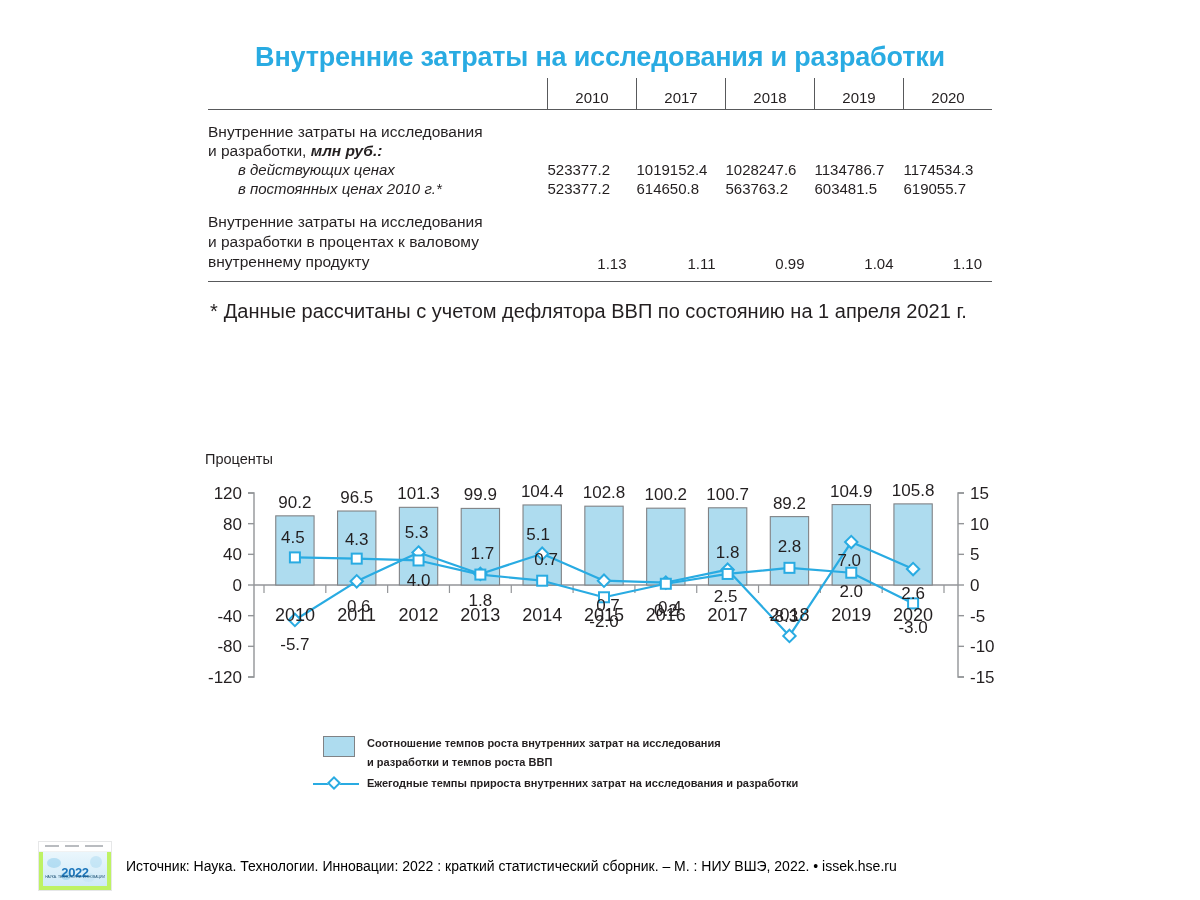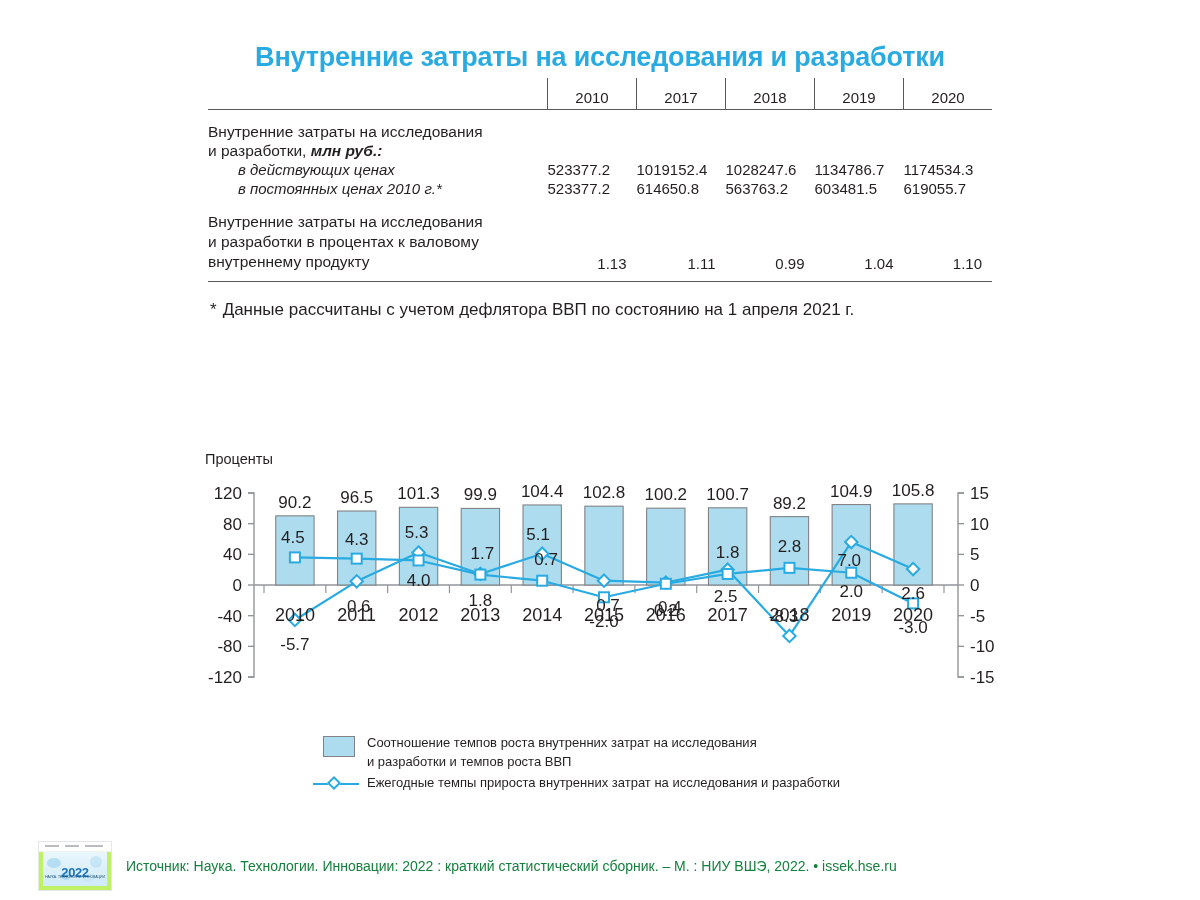--- a/index.html
+++ b/index.html
@@ -78,21 +78,21 @@
   }
   .spacer-row td { height: 14px; }
   .lastrow td { border-bottom: 1.6px solid #58595b; padding-bottom: 9px !important; }
   .pct-cap { font-weight: bold; font-size: 15.5px; line-height: 20px; }
   .pct-num { text-align: right; font-size: 15px; padding-right: 10px !important; }
 
   #table-note {
     position: absolute;
     left: 210px;
     top: 300px;
-    font-size: 17px;
+    font-size: 20px;
     color: #231f20;
   }
   #table-note .star { margin-right: 6px; }
 
   
   #chart-wrap {
     position: absolute;
     left: 0;
     top: 450px;
     width: 1076px;
@@ -125,22 +125,23 @@
     font-size: 17px;
     fill: #231f20;
   }
 
   
   #legend {
     position: absolute;
     left: 311px;
     top: 734px;
     width: 700px;
-    font-size: 13px;
+    font-size: 11px;
     color: #231f20;
+    font-weight: bold;
   }
   .legend-row {
     display: flex;
     align-items: flex-start;
     margin-bottom: 3px;
   }
   .legend-key {
     width: 56px;
     min-width: 56px;
     display: flex;
@@ -223,21 +224,21 @@
     position: absolute; left: 0; right: 0; bottom: 7px;
     text-align: center; font-size: 3.4px; color: #1b4f72;
     font-family: "Liberation Sans", sans-serif;
   }
   #footer-logo .blob {
     position: absolute; border-radius: 50%; opacity: .45;
   }
   #footer-text {
     margin-left: 14px;
     font-size: 14px;
-    color: #15803d;
+    color: #000000;
     white-space: nowrap;
   }
 </style>
 </head>
 <body>
 
 <div class="slide-title" id="title-1">Внутренние затраты на исследования и разработки</div>
 
 <table id="data-table">
   <thead>

